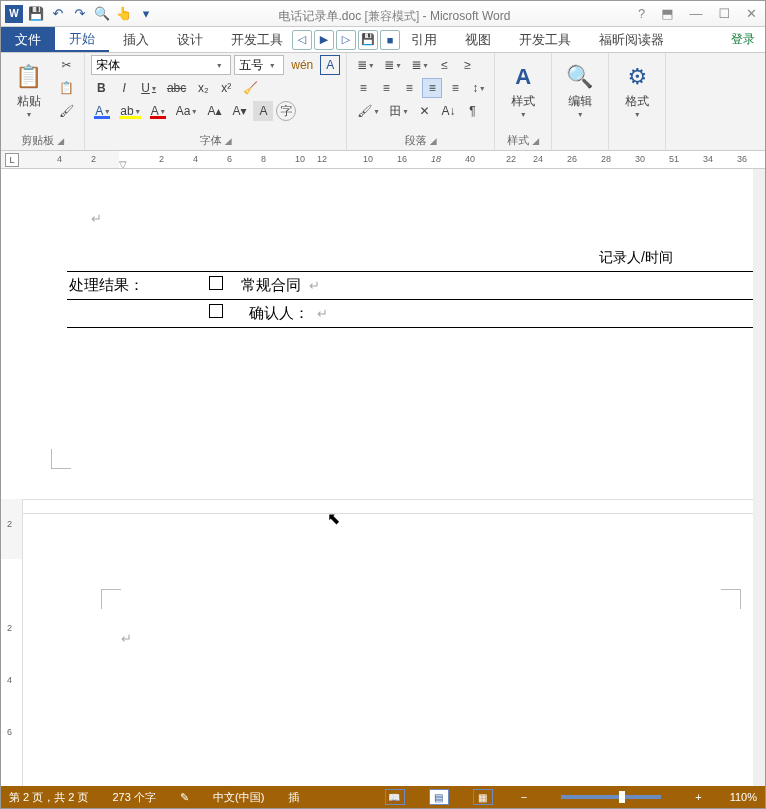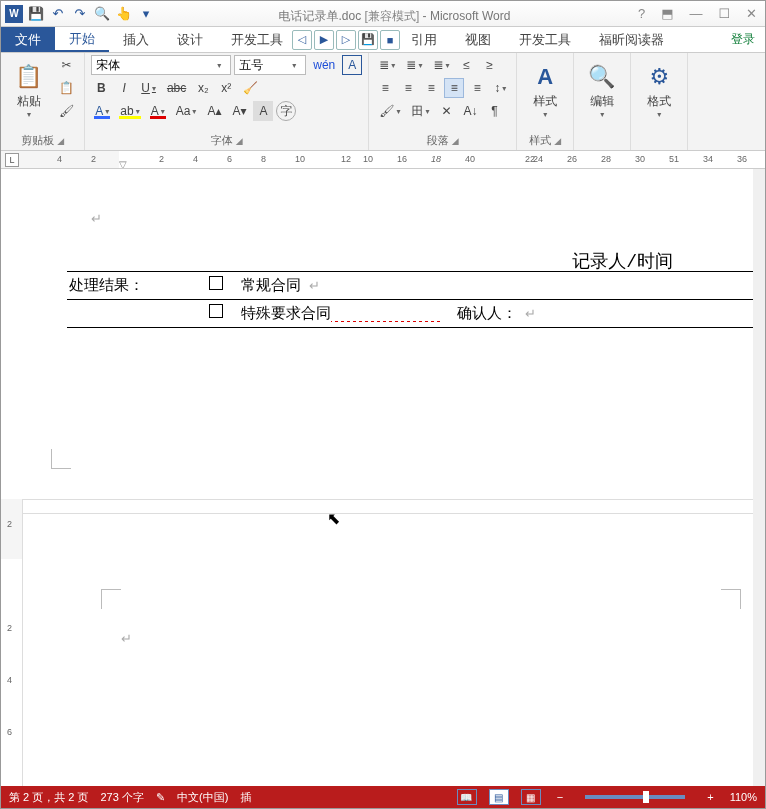--- a/index.html
+++ b/index.html
@@ -28,21 +28,21 @@
 .rcol { display:flex; flex-direction:column; gap:3px; }
 .rrow { display:flex; gap:3px; align-items:center; }
 .rbtn { height:20px; min-width:20px; padding:0 3px; display:flex; align-items:center; justify-content:center; color:#444; cursor:pointer; font-size:12px; border:1px solid transparent; }
 .rbtn.sel { background:#d4e3f5; border-color:#9cb8dc; }
 .rbtn .dd { font-size:8px; margin-left:2px; color:#666; }
 .big-btn { display:flex; flex-direction:column; align-items:center; justify-content:center; width:44px; height:70px; cursor:pointer; color:#444; }
 .big-btn .ico { font-size:22px; color:#2a579a; height:32px; display:flex; align-items:center; }
 .big-btn .lbl { font-size:12px; }
 .big-btn .dd { font-size:8px; color:#666; }
 .fontname { width:140px; height:20px; border:1px solid #bbb; background:#fff; display:flex; align-items:center; padding:0 4px; font-size:12px; }
-.fontsize { width:72px; height:20px; border:1px solid #bbb; background:#fff; display:flex; align-items:center; padding:0 4px; font-size:12px; }
+.fontsize { width:50px; height:20px; border:1px solid #bbb; background:#fff; display:flex; align-items:center; padding:0 4px; font-size:12px; }
 .combo-dd { width:14px; text-align:center; color:#666; cursor:pointer; margin-left:auto; font-size:8px; }
 .colorbar { position:absolute; bottom:1px; left:2px; right:2px; height:3px; }
 
 .ruler-h { height:18px; background:#f5f5f5; border-bottom:1px solid #ccc; display:flex; align-items:center; position:relative; font-size:9px; color:#555; padding-left:28px; overflow:hidden;}
 .ruler-h .tab-sel { position:absolute; left:4px; top:2px; width:14px; height:14px; border:1px solid #999; background:#fff; display:flex; align-items:center; justify-content:center; font-size:9px; cursor:pointer;}
 .ruler-h .ticks { position:relative; height:100%; flex:1; }
 .ruler-h .tick { position:absolute; top:3px; font-size:9px; color:#666; }
 .ruler-h .white { position:absolute; top:0; bottom:0; left:90px; right:0; background:#fff; }
 .ruler-h .marker { position:absolute; top:8px; font-size:10px; color:#888; }
 
@@ -55,31 +55,31 @@
 
 .doc-table { position:absolute; left:44px; top:22px; right:0; }
 .doc-table .row { display:flex; border-bottom:1px solid #000; font-family:"SimSun",serif; font-size:15px; }
 .doc-table .topline { border-top:1px solid #000;justify-content:center; }
 .cell-a { width:126px; padding:4px 2px; }
 .cell-b { width:46px; padding:4px 2px; display:flex; justify-content:center;}
 .cell-c { flex:1; padding:4px 2px; display:flex; gap:8px; align-items:baseline;}
 .chk { display:inline-block; width:14px; height:14px; border:1.5px solid #000; }
 .para-mark { color:#aaa; font-size:13px; }
 .wavy { border-bottom:1px solid transparent; background:linear-gradient(90deg,#d00 50%,transparent 50%) repeat-x bottom/6px 1px; padding-bottom:1px;}
-.rec-label { position:absolute; right:80px; top:0; font-family:Liberation Mono, monospace; font-size:18px;}
+.rec-label { position:absolute; right:80px; top:0; font-family:Liberation Sans, sans-serif; font-size:14px;}
 
 .page-corner { position:absolute; border:0 solid #bbb; width:20px; height:20px; }
 .corner-bl { border-left-width:1px; border-bottom-width:1px; }
 .corner-tl { border-left-width:1px; border-top-width:1px; }
 .corner-tr { border-right-width:1px; border-top-width:1px; }
 .page-gap { position:absolute; left:0; right:0; height:1px; background:#ddd; }
 
 .cursor-arrow { position:absolute; font-size:16px; color:#000; pointer-events:none; }
 
-.statusbar { height:22px; background:#b91c1c; color:#fff; display:flex; align-items:center; font-size:11px; padding:0 8px; gap:12px; }
+.statusbar { height:22px; background:#a16207; color:#fff; display:flex; align-items:center; font-size:11px; padding:0 8px; gap:24px; }
 .statusbar .spacer { flex:1; }
 .statusbar .viewbtn { width:20px; height:16px; border:1px solid #6a8cc0; display:flex; align-items:center; justify-content:center; font-size:10px; cursor:pointer; }
 .statusbar .viewbtn.active { background:#fff; color:#2a579a; }
 .zoom-slider { width:100px; height:4px; background:#6a8cc0; position:relative; margin:0 6px;}
 .zoom-slider .thumb { position:absolute; top:-4px; width:6px; height:12px; background:#fff; left:58px; }
 .zoom-btn { cursor:pointer; padding:0 4px;}
 </style>
 </head>
 <body>
 
@@ -154,21 +154,21 @@
       <div class="rcol">
         <div class="rrow">
           <div class="fontname">
               <span>宋体</span>
               <span class="combo-dd">▾</span>
             </div>
           <div class="fontsize">
               <span>五号</span>
               <span class="combo-dd">▾</span>
             </div>
-          <div class="rbtn" style="color:#1d4ed8">wén</div>
+          <div class="rbtn" style="color:#a16207">wén</div>
           <div class="rbtn" style="border:1px solid #2a579a;color:#2a579a">A</div>
         </div>
         <div class="rrow">
           <div class="rbtn" style="font-weight:bold">B</div>
           <div class="rbtn" style="font-style:italic">I</div>
           <div class="rbtn" style="text-decoration:underline">
               <span>U</span>
               <span class="dd">▾</span>
             </div>
           <div class="rbtn" style="text-decoration:line-through">abc</div>
@@ -303,26 +303,26 @@
     <div class="white"></div>
     <div class="marker" style="left:90px">▽</div>
   <div class="tick" style="left: 28px;">4</div>
       <div class="tick" style="left: 62px;">2</div>
       <div class="tick" style="left: 96px;"></div>
       <div class="tick" style="left: 130px;">2</div>
       <div class="tick" style="left: 164px;">4</div>
       <div class="tick" style="left: 198px;">6</div>
       <div class="tick" style="left: 232px;">8</div>
       <div class="tick" style="left: 266px;">10</div>
-      <div class="tick" style="left: 312px;">12</div>
+      <div class="tick" style="left: 288px;">12</div>
       <div class="tick" style="left: 334px;">10</div>
       <div class="tick" style="left: 368px;">16</div>
       <div class="tick" style="left: 402px; font-style: italic;">18</div>
       <div class="tick" style="left: 436px;">40</div>
-      <div class="tick" style="left: 496px;">22</div>
+      <div class="tick" style="left: 477px;">22</div>
       <div class="tick" style="left: 504px;">24</div>
       <div class="tick" style="left: 538px;">26</div>
       <div class="tick" style="left: 572px;">28</div>
       <div class="tick" style="left: 606px;">30</div>
       <div class="tick" style="left: 640px;">51</div>
       <div class="tick" style="left: 674px;">34</div>
       <div class="tick" style="left: 708px;">36</div>
     </div>
 </div>
 
@@ -342,21 +342,20 @@
             <span>常规合同</span>
             <span class="para-mark">↵</span>
           </div>
       </div>
       <div class="row">
         <div class="cell-a"></div>
         <div class="cell-b">
             <span class="chk"></span>
           </div>
         <div class="cell-c">
-          <span><span>特殊要求合同</span><span class="wavy" style="display:inline-block;width:110px">&nbsp;</span></span>
           <span style="margin-left:8px">确认人：</span>
           <span class="para-mark">↵</span>
         </div>
       </div>
     </div>
 
     <div class="page-corner corner-bl" style="left:28px; top:280px"></div>
 
     <div class="page-gap" style="top:330px"></div>
     <div class="page-gap" style="top:344px"></div>

